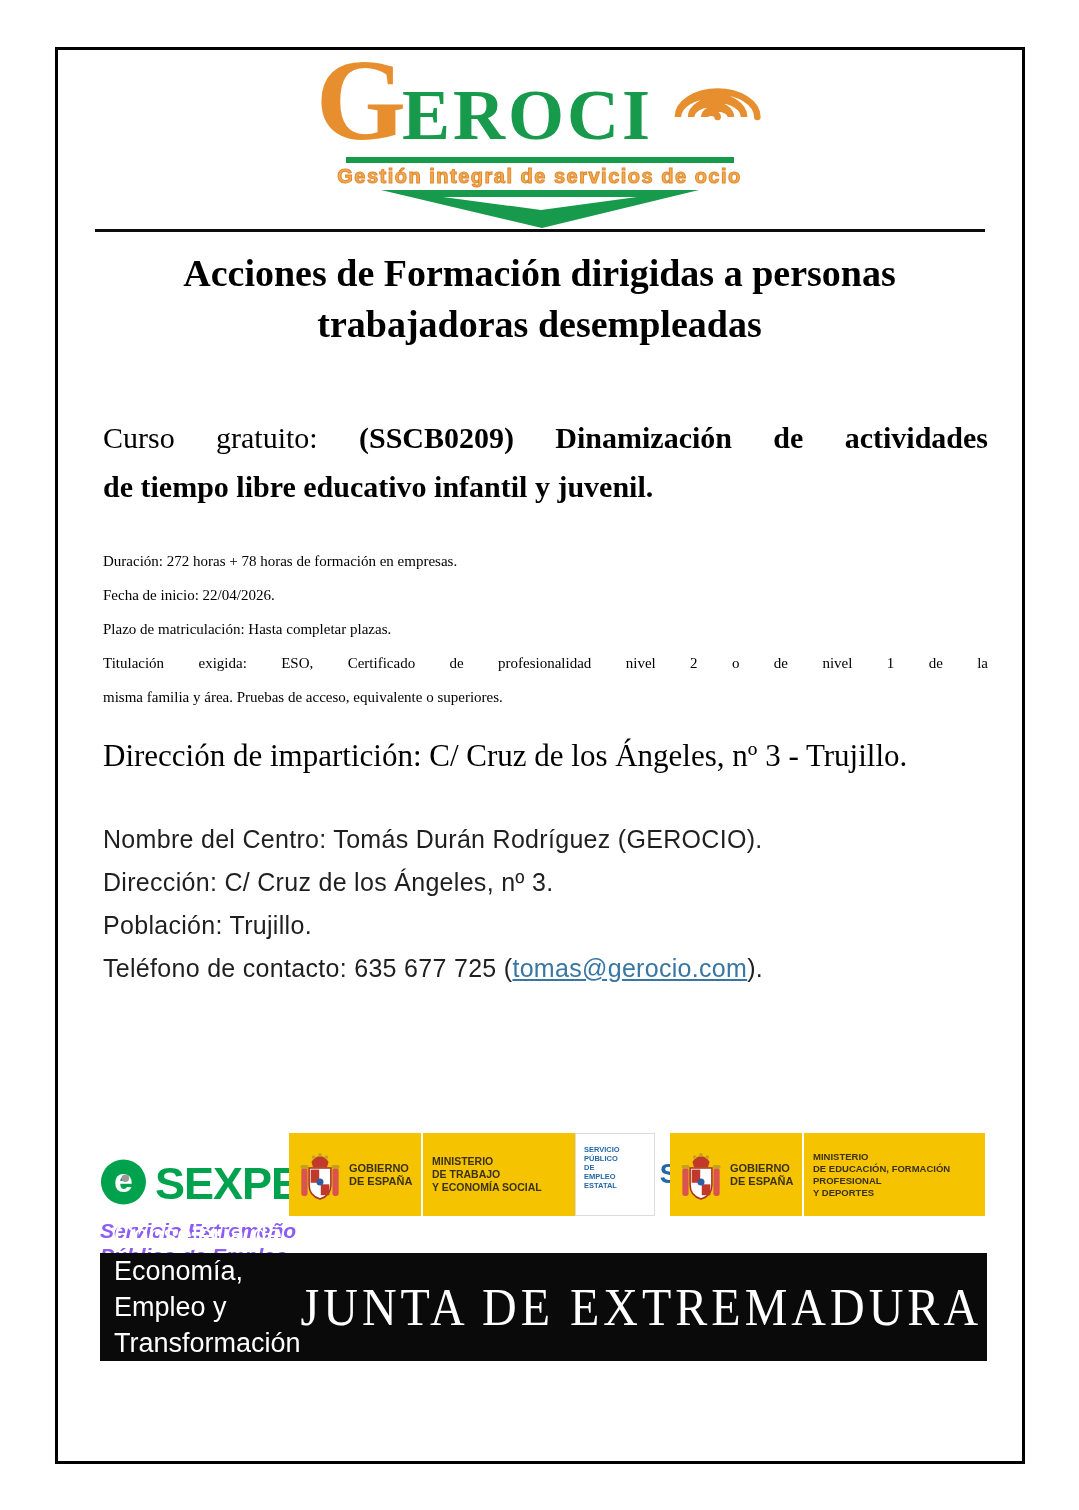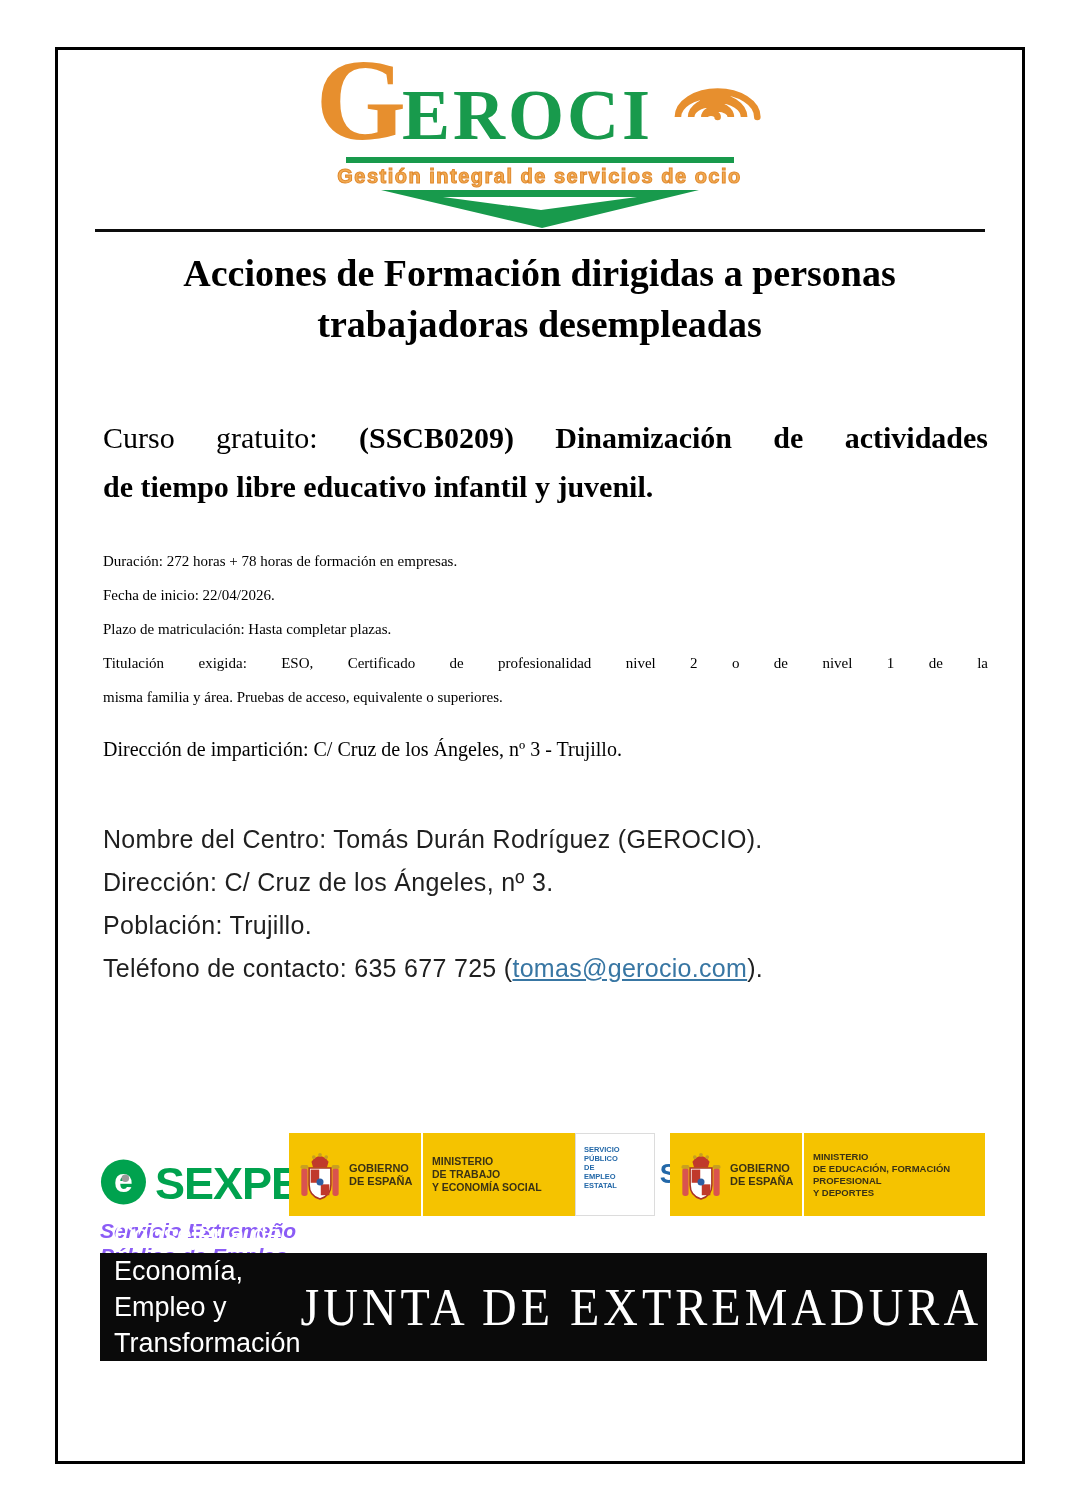--- a/index.html
+++ b/index.html
@@ -27,21 +27,21 @@
   .rule{left:95px;top:229px;width:890px;height:3px;background:#0d0d0d;}
   .title{left:60px;width:959px;top:248px;text-align:center;font-weight:bold;font-size:38px;line-height:51px;}
 
   
   .course{left:103px;width:885px;top:413px;font-size:30px;line-height:49px;}
   .course .jline{text-align:justify;text-align-last:justify;}
 
   
   .details{left:103px;width:885px;top:544px;font-size:15px;line-height:34px;}
   .details .jline{text-align:justify;text-align-last:justify;}
-  .direccion{left:103px;width:885px;top:738px;font-size:20px;}
+  .direccion{left:103px;width:885px;top:738px;font-size:31px;}
 
   
   .centro{left:103px;width:900px;top:818px;font-family:"Liberation Sans",sans-serif;
           font-size:25px;line-height:43px;color:#1f1f1f;letter-spacing:0.3px;}
   .email-link{color:#3876a3;text-decoration:underline;cursor:pointer;}
 
   
   .sexpe{left:100px;top:1146px;width:200px;font-family:"Liberation Sans",sans-serif;}
   .sexpe-row{display:flex;margin-top:12px;}
   .sexpe-mark{width:48px;height:48px;}

